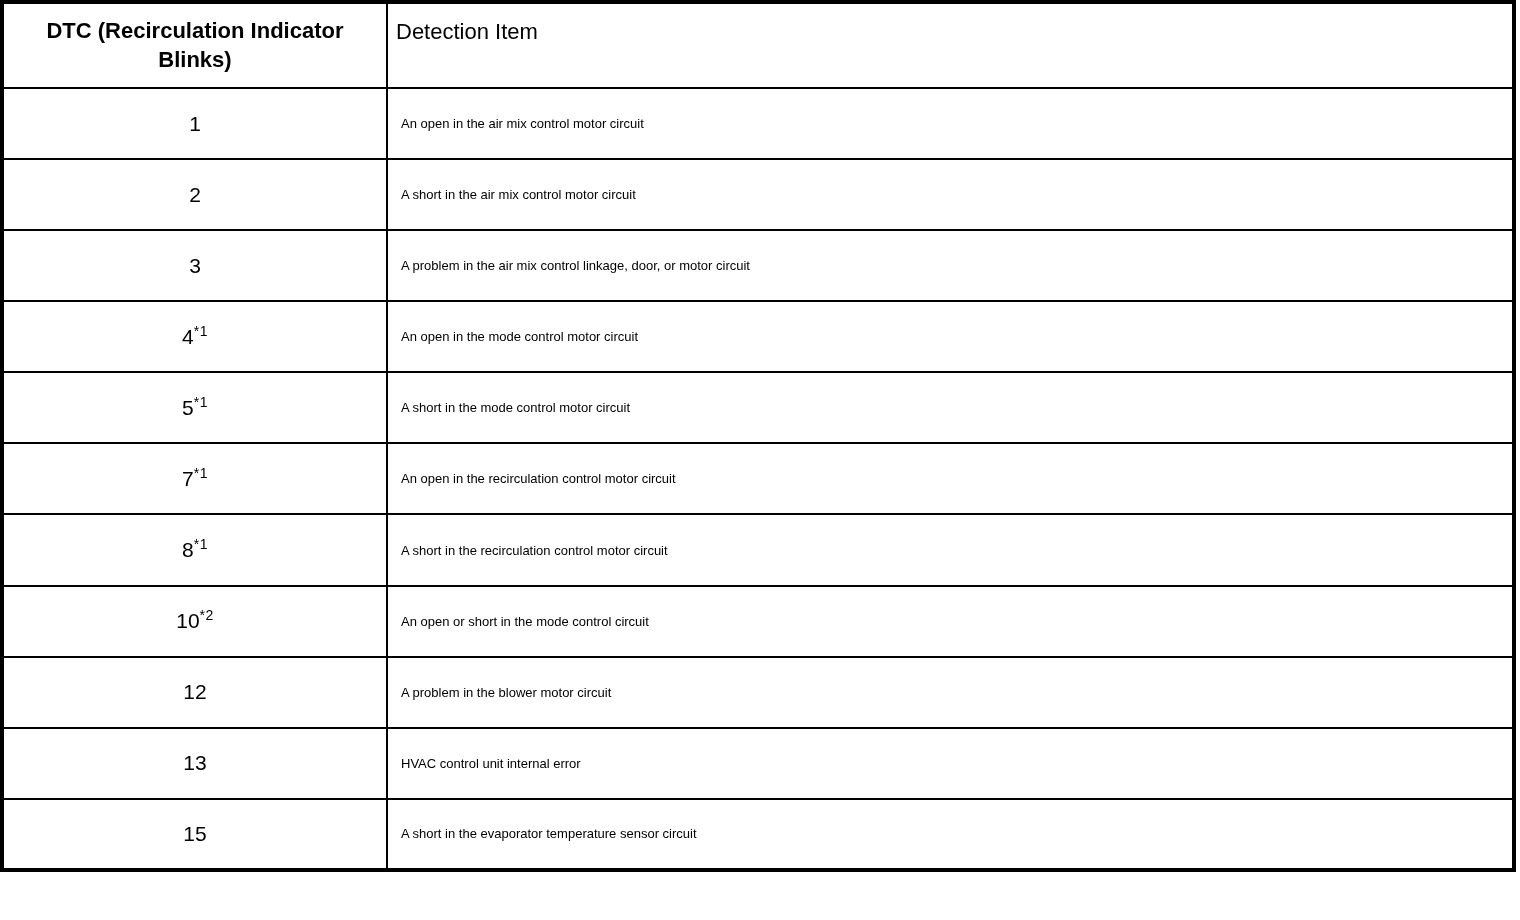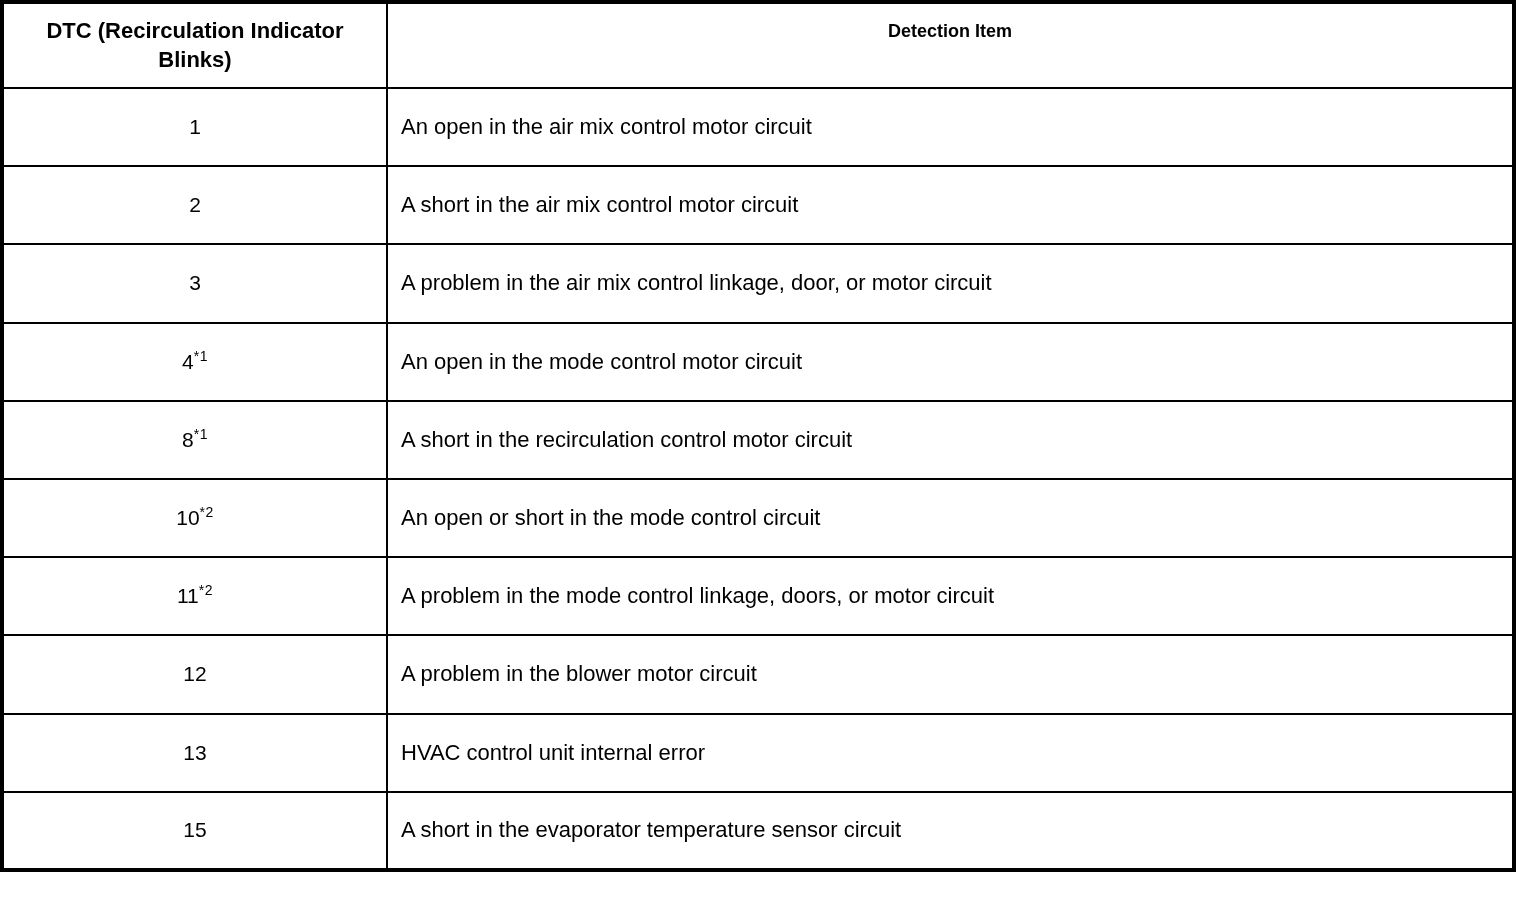--- a/index.html
+++ b/index.html
@@ -40,33 +40,33 @@
     height: 55px;
   }
   th.col-dtc-header {
     font-size: 22px;
     font-weight: bold;
     text-align: center;
     line-height: 1.3;
     padding: 2px 8px;
   }
   th.col-item-header {
-    font-size: 18px;
-    font-weight: bold;
-    text-align: center;
+    font-size: 22px;
+    font-weight: normal;
+    text-align: left;
     vertical-align: middle;
     padding: 2px 8px 30px 8px;
   }
   td.dtc-code-cell {
     font-size: 21px;
     text-align: center;
     padding: 0;
   }
   td.detection-item-cell {
-    font-size: 22px;
+    font-size: 13px;
     text-align: left;
     padding: 0 8px 0 13px;
   }
   .sup-mark {
     font-size: 14px;
     vertical-align: super;
     line-height: 0;
     letter-spacing: 0.5px;
   }
 </style>
@@ -96,30 +96,34 @@
   </tr>
         <tr>
     <td class="dtc-code-cell"><span>3</span></td>
     <td class="detection-item-cell"><span>A problem in the air mix control linkage, door, or motor circuit</span></td>
   </tr>
         <tr>
     <td class="dtc-code-cell"><span>4</span><span class="sup-mark">*1</span></td>
     <td class="detection-item-cell"><span>An open in the mode control motor circuit</span></td>
   </tr>
         <tr>
+    <td class="dtc-code-cell"><span>5</span><span class="sup-mark">*1</span></td>
+    <td class="detection-item-cell"><span>A short in the mode control motor circuit</span></td>
+  </tr>
+        <tr>
+    <td class="dtc-code-cell"><span>7</span><span class="sup-mark">*1</span></td>
+    <td class="detection-item-cell"><span>An open in the recirculation control motor circuit</span></td>
+  </tr>
+        <tr>
     <td class="dtc-code-cell"><span>8</span><span class="sup-mark">*1</span></td>
     <td class="detection-item-cell"><span>A short in the recirculation control motor circuit</span></td>
   </tr>
         <tr>
     <td class="dtc-code-cell"><span>10</span><span class="sup-mark">*2</span></td>
     <td class="detection-item-cell"><span>An open or short in the mode control circuit</span></td>
-  </tr>
-        <tr>
-    <td class="dtc-code-cell"><span>11</span><span class="sup-mark">*2</span></td>
-    <td class="detection-item-cell"><span>A problem in the mode control linkage, doors, or motor circuit</span></td>
   </tr>
         <tr>
     <td class="dtc-code-cell"><span>12</span></td>
     <td class="detection-item-cell"><span>A problem in the blower motor circuit</span></td>
   </tr>
         <tr>
     <td class="dtc-code-cell"><span>13</span></td>
     <td class="detection-item-cell"><span>HVAC control unit internal error</span></td>
   </tr>
         <tr>

